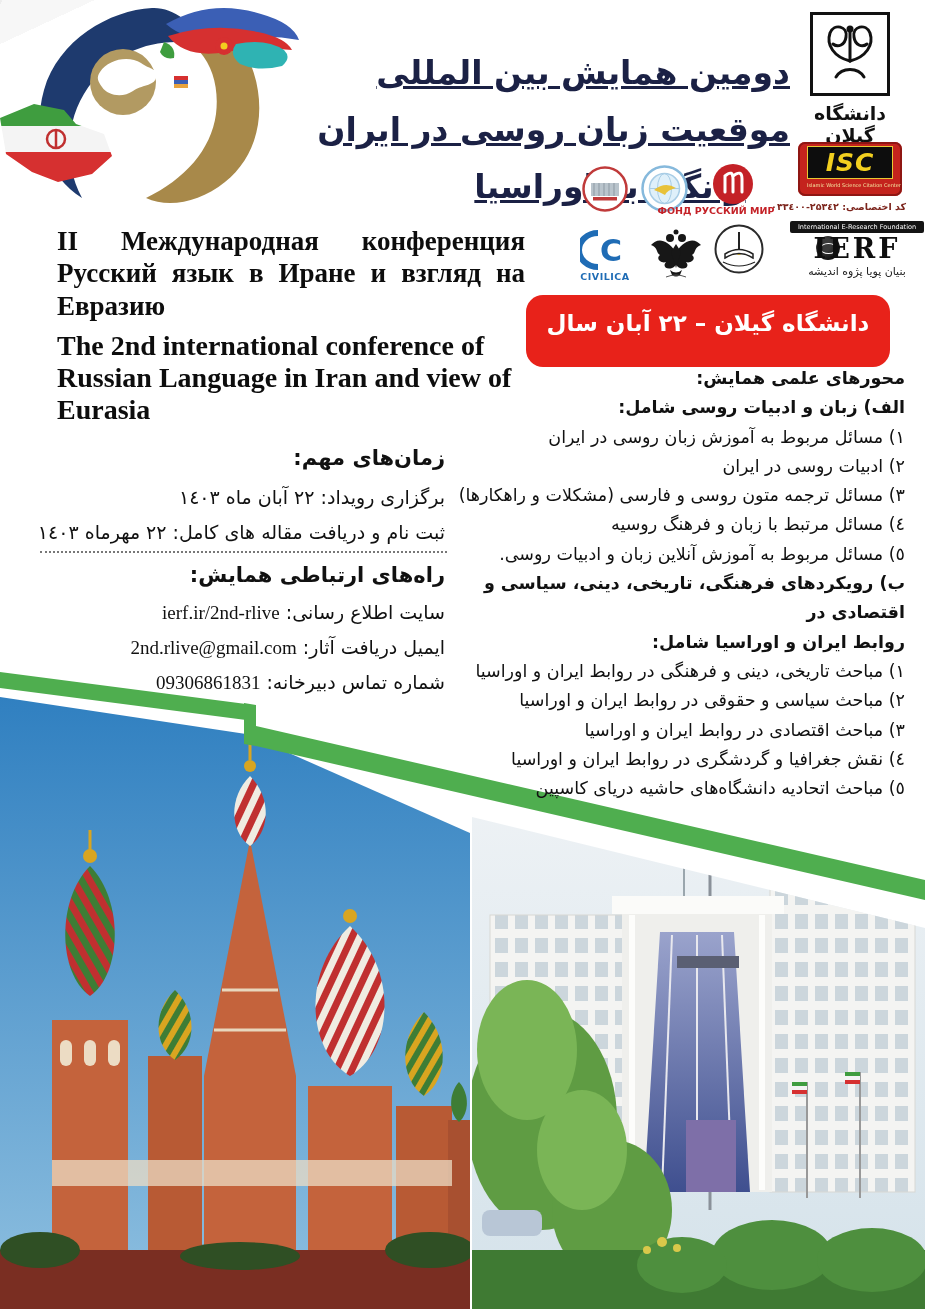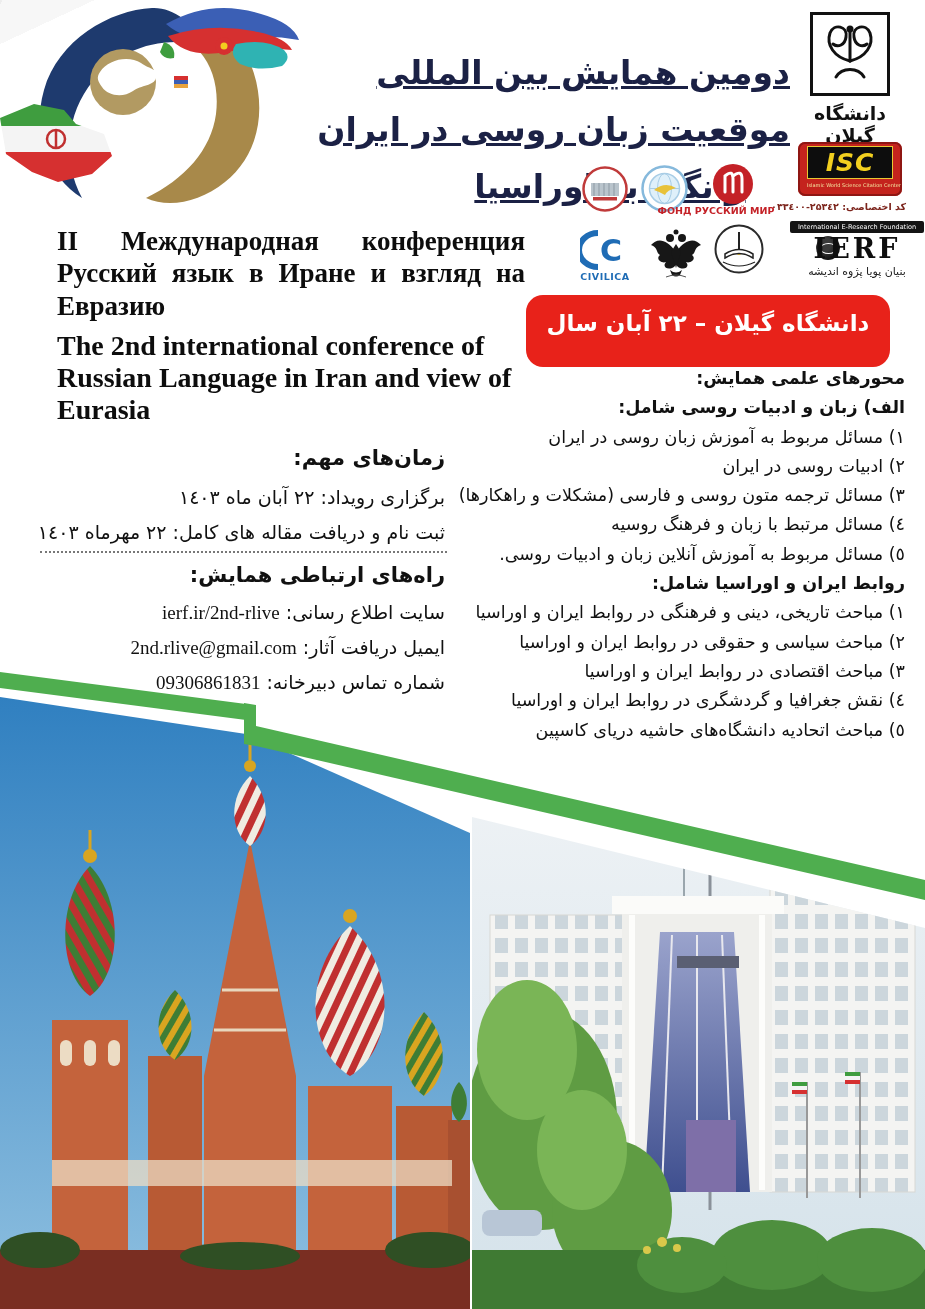--- a/index.html
+++ b/index.html
@@ -250,20 +250,21 @@
   </div>
 
   <div class="abs topics">
     <div class="b">محورهای علمی همایش:</div>
     <div class="b">الف) زبان و ادبیات روسی شامل:</div>
     <div>۱) مسائل مربوط به آموزش زبان روسی در ایران</div>
     <div>۲) ادبیات روسی در ایران</div>
     <div>۳) مسائل ترجمه متون روسی و فارسی (مشکلات و راهکارها)</div>
     <div>٤) مسائل مرتبط با زبان و فرهنگ روسیه</div>
     <div>٥) مسائل مربوط به آموزش آنلاین زبان و ادبیات روسی.</div>
+    <div class="b">ب) رویکردهای فرهنگی، تاریخی، دینی، سیاسی و اقتصادی در</div>
     <div class="b">روابط ایران و اوراسیا شامل:</div>
     <div>۱) مباحث تاریخی، دینی و فرهنگی در روابط ایران و اوراسیا</div>
     <div>۲) مباحث سیاسی و حقوقی در روابط ایران و اوراسیا</div>
     <div>۳) مباحث اقتصادی در روابط ایران و اوراسیا</div>
     <div>٤) نقش جغرافیا و گردشگری در روابط ایران و اوراسیا</div>
     <div>٥) مباحث اتحادیه دانشگاه‌های حاشیه دریای کاسپین</div>
   </div>
 
   <div class="abs photo-left">
     <svg width="470" height="619" viewBox="0 0 470 619">

